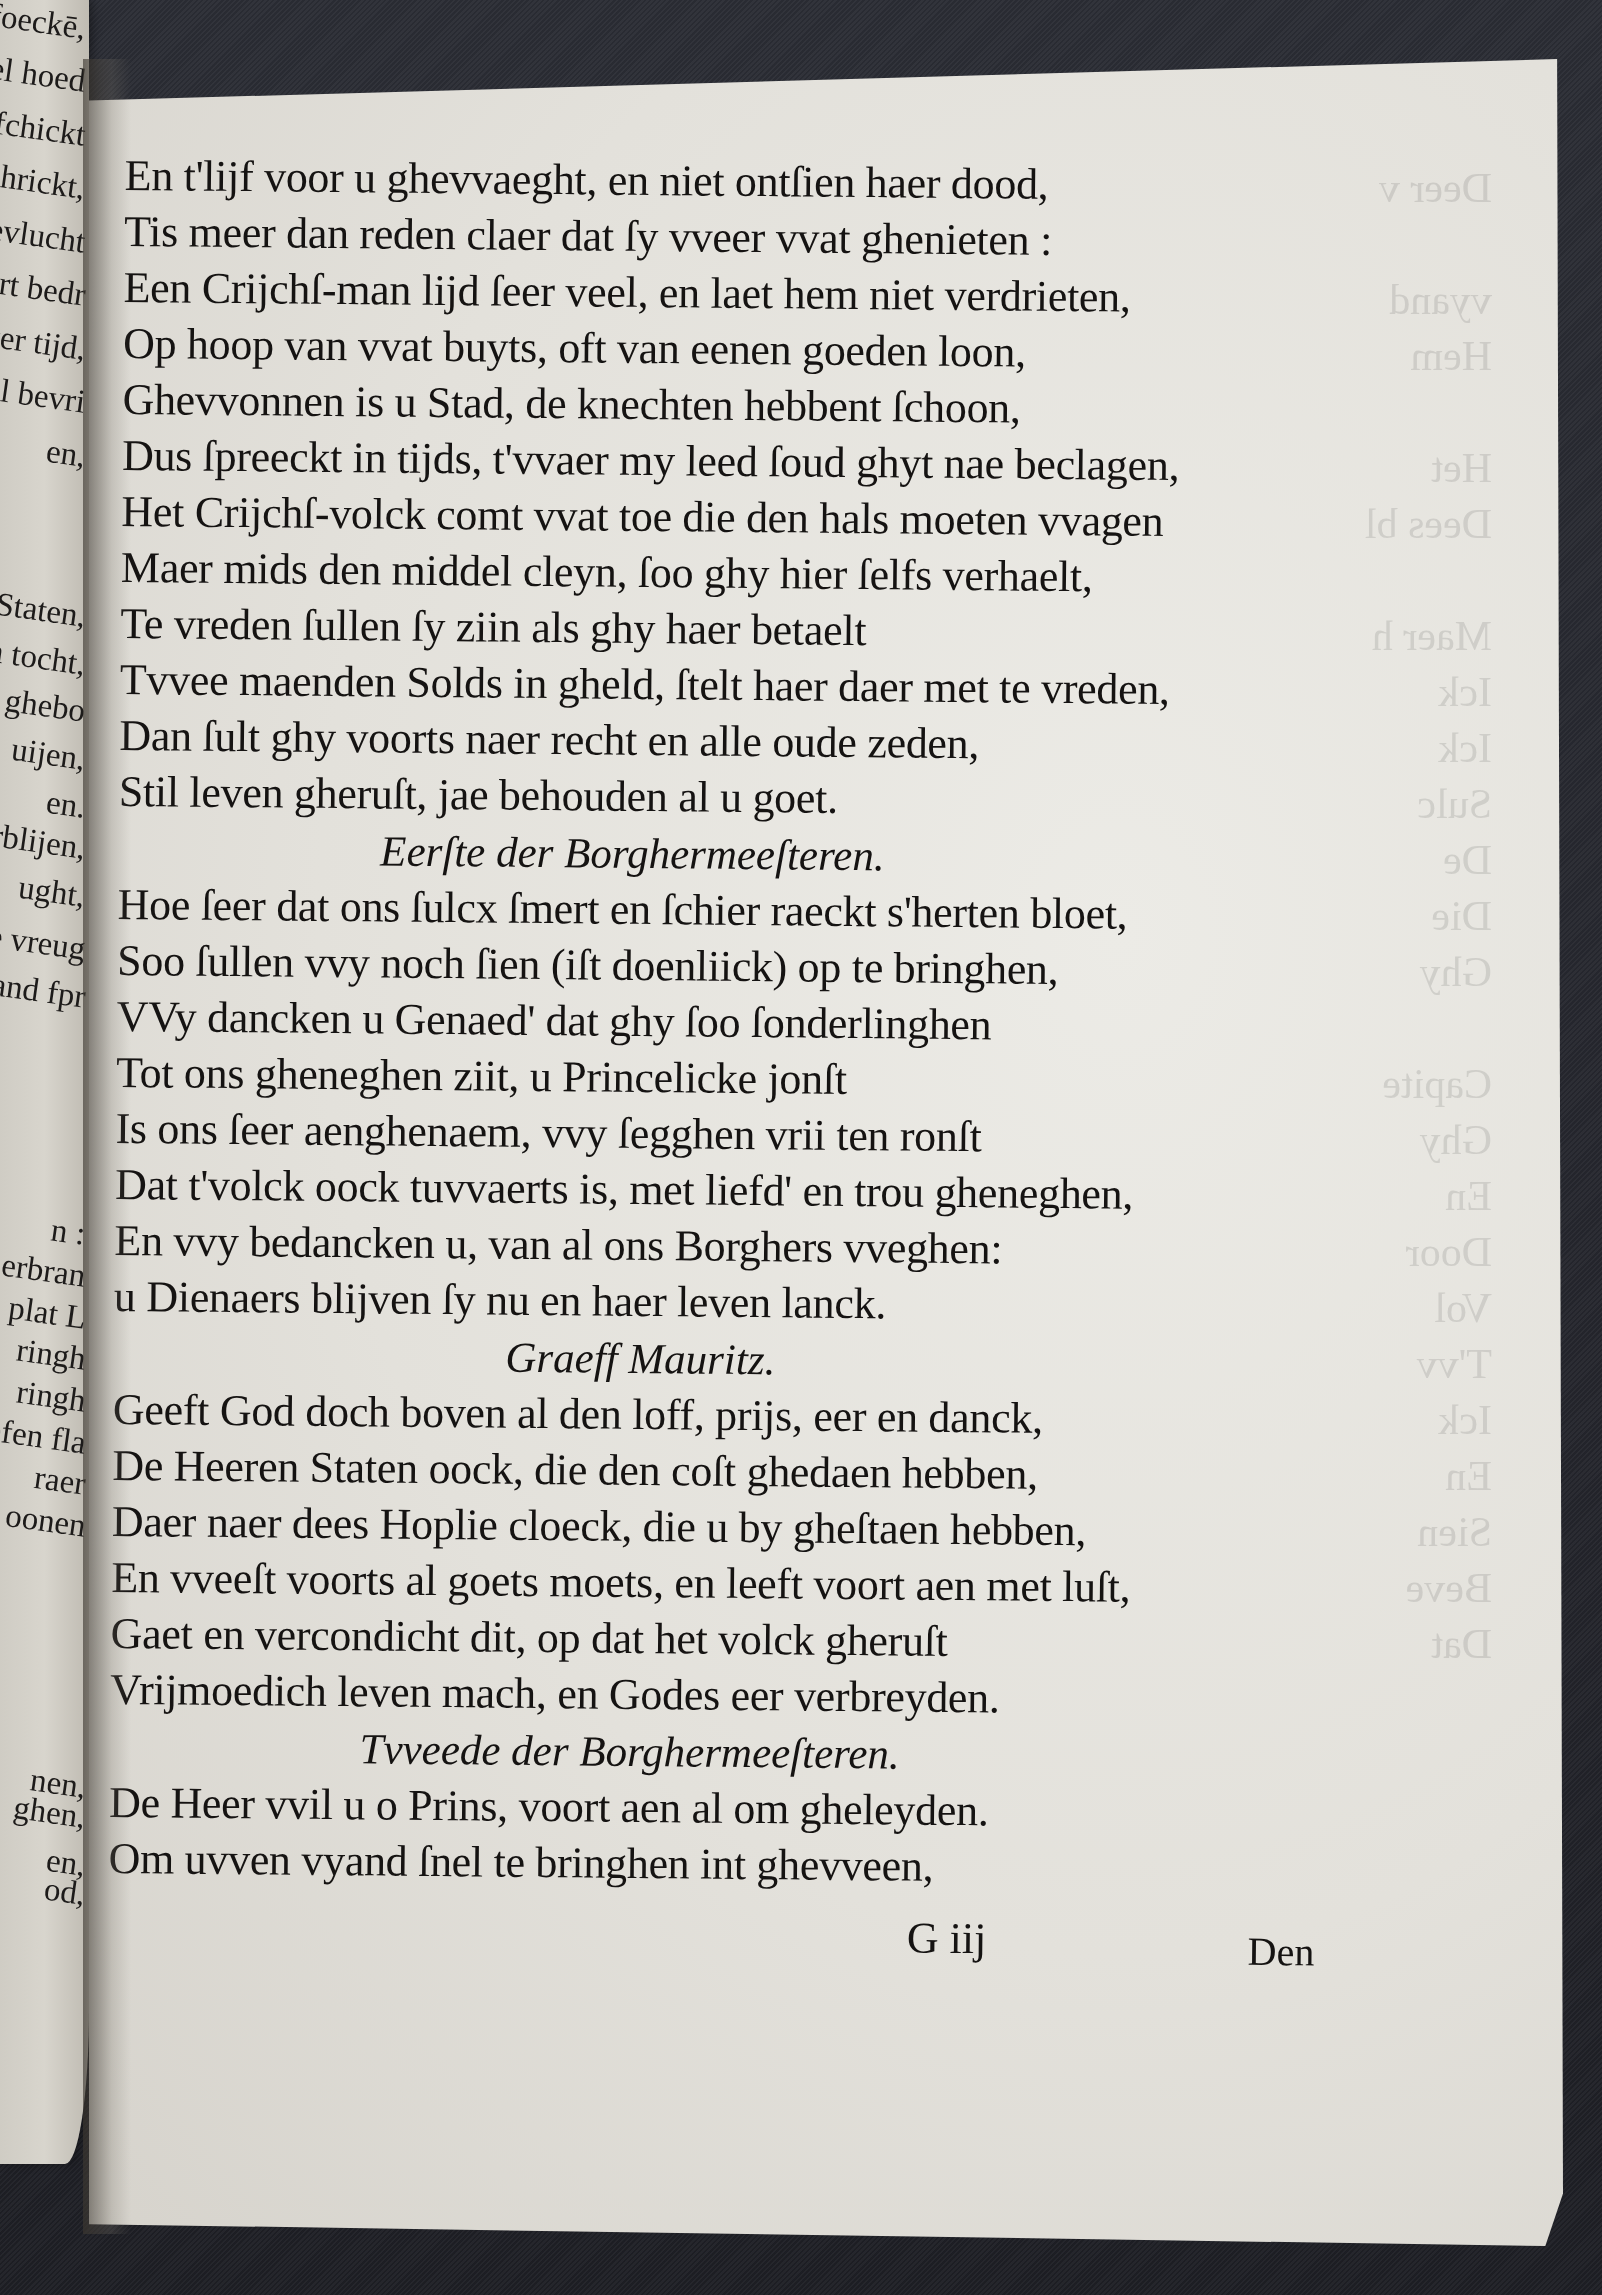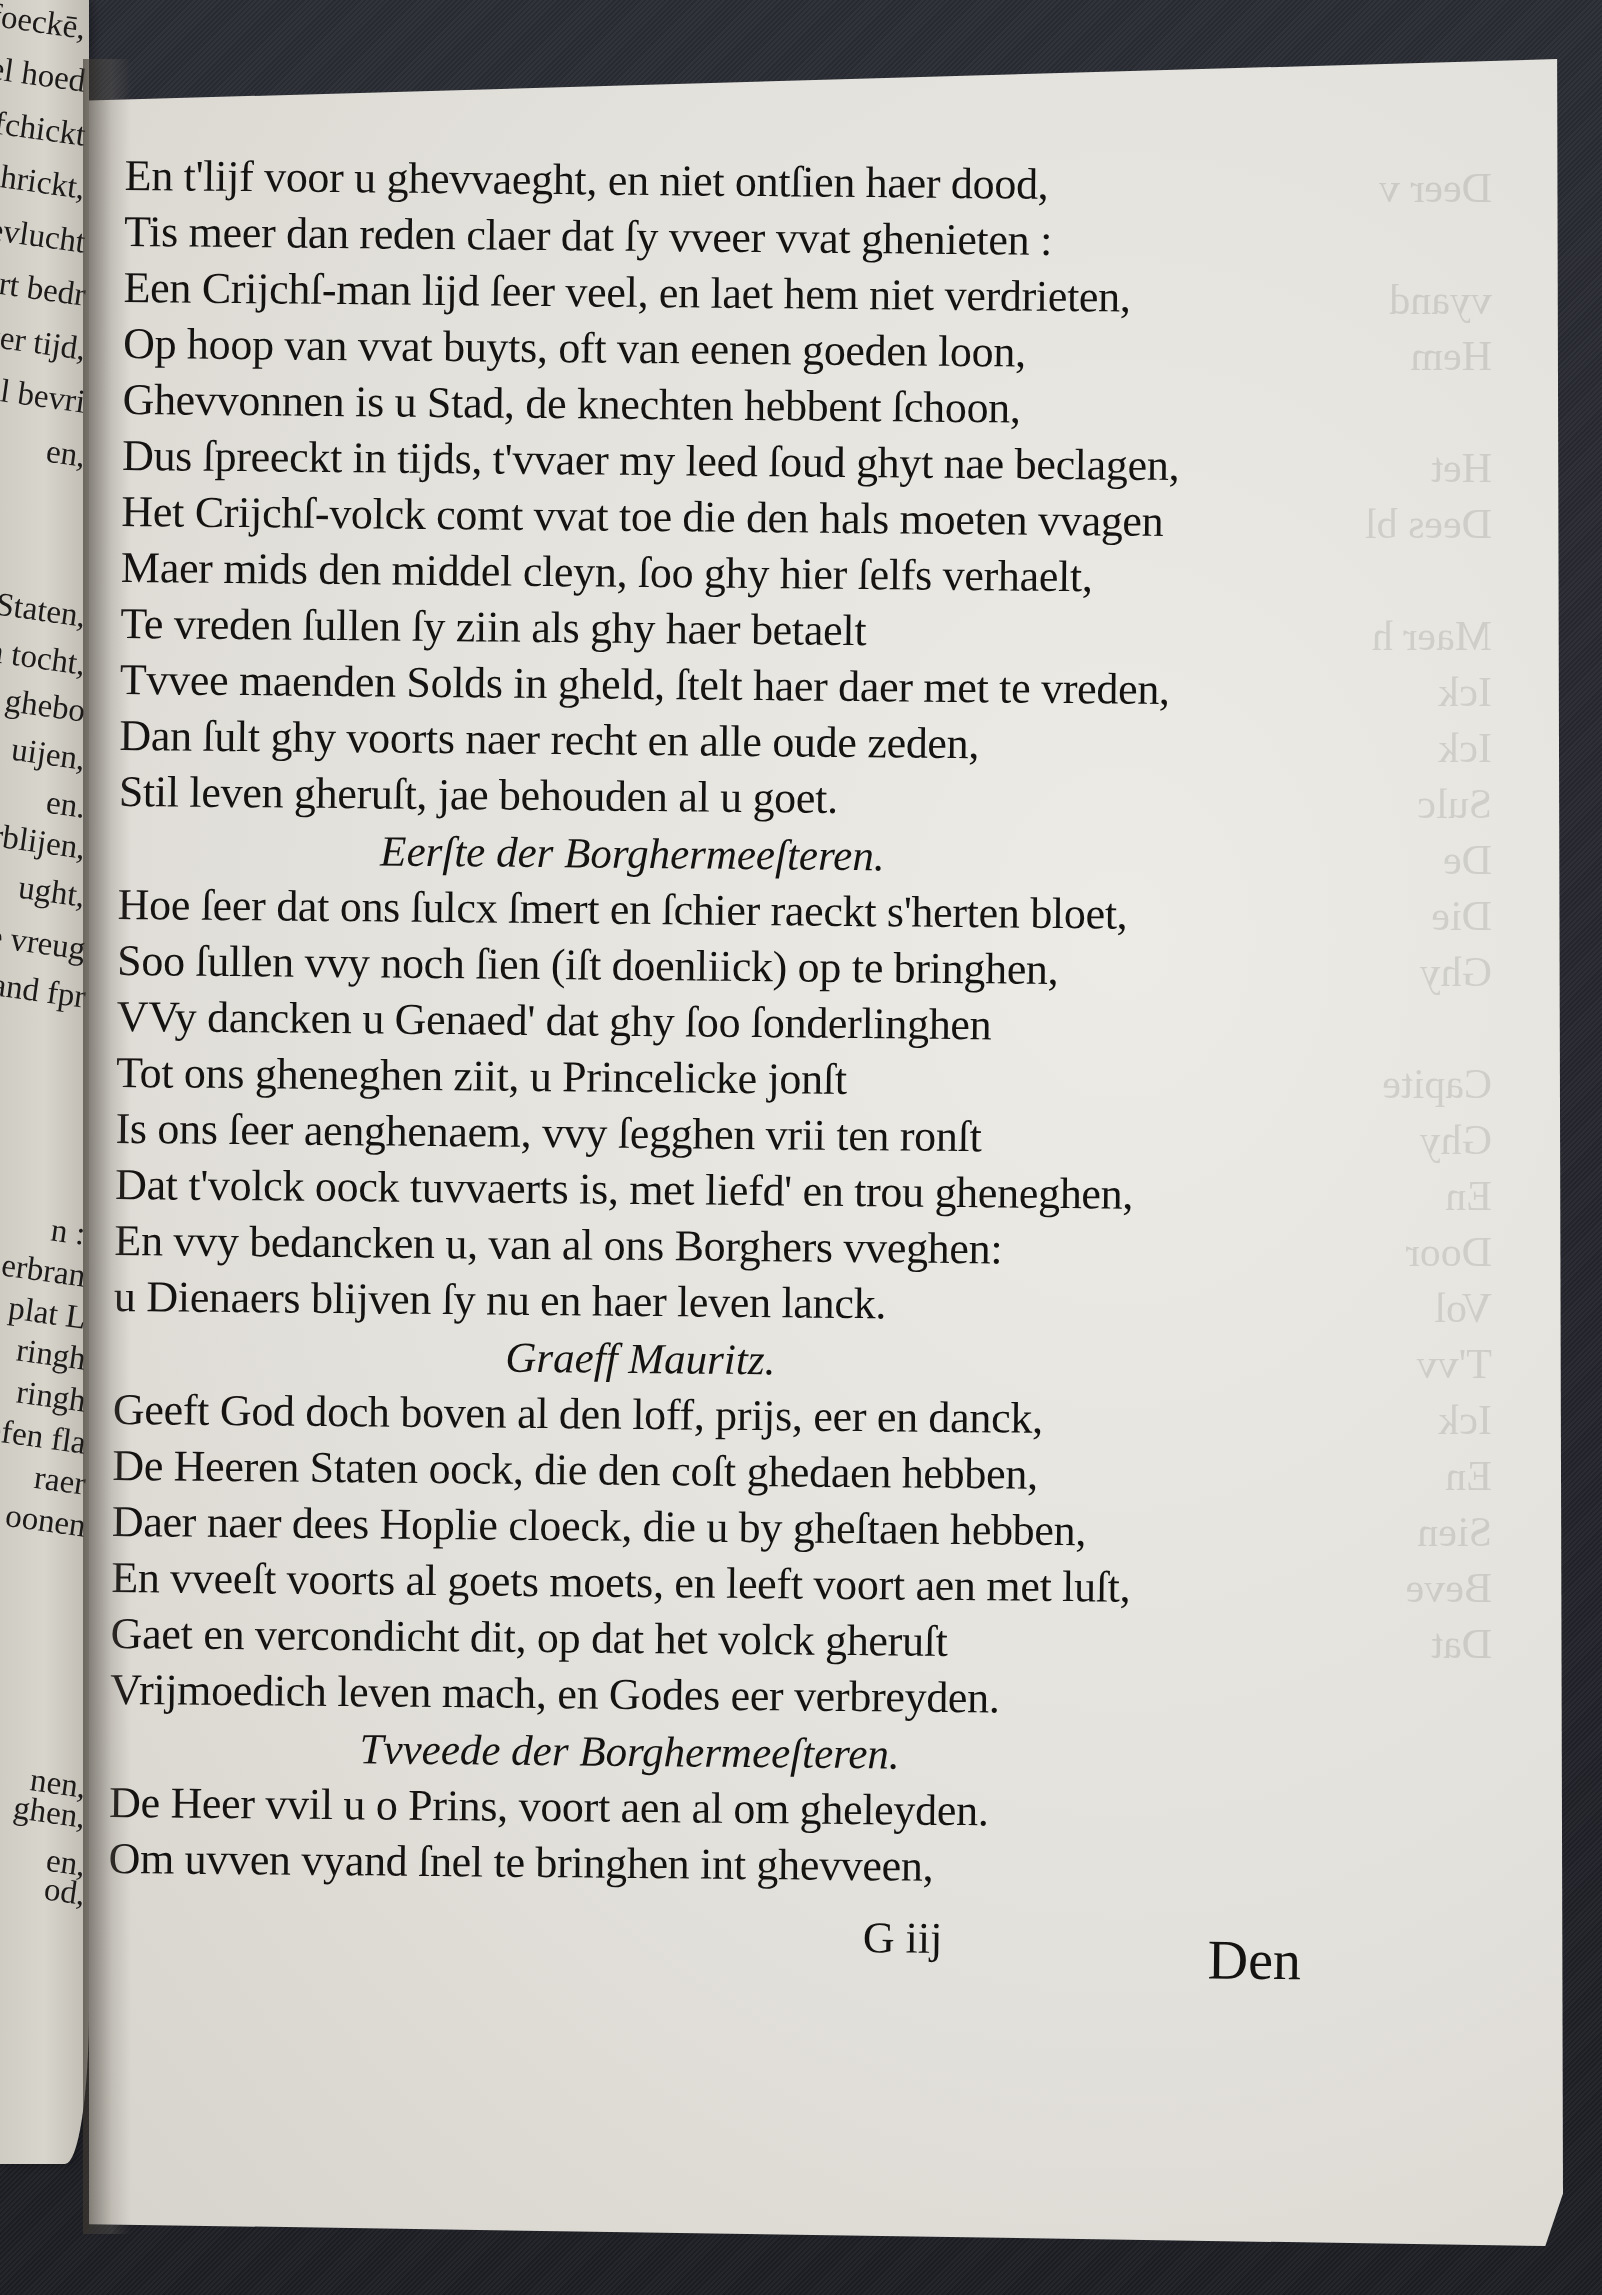--- a/index.html
+++ b/index.html
@@ -53,24 +53,24 @@
     font-size:43px; line-height:57px; color:#151312; font-style:italic;
     white-space:nowrap;
   }
   .h1 { padding-left:262px; }
   .h2 { padding-left:392px; }
   .h3 { padding-left:250px; }
   .signature {
     position:relative; height:71px; margin-top:18px;
   }
   .sig-mark {
-    position:absolute; left:755px; top:0; font-size:44px; color:#151312;
+    position:absolute; left:799px; top:0; font-size:44px; color:#151312;
   }
   .catchword {
-    position:absolute; left:1100px; top:12px; font-size:56px; color:#151312;
+    position:absolute; left:1140px; top:12px; font-size:40px; color:#151312;
   }
   .ghost {
     position:absolute; right:71px; top:101px; width:190px;
     color:rgba(80,80,80,0.16); font-size:42px; line-height:56px;
     white-space:nowrap; overflow:hidden; z-index:1;
     transform:scaleX(-1);
   }
 </style>
 </head>
 <body>

